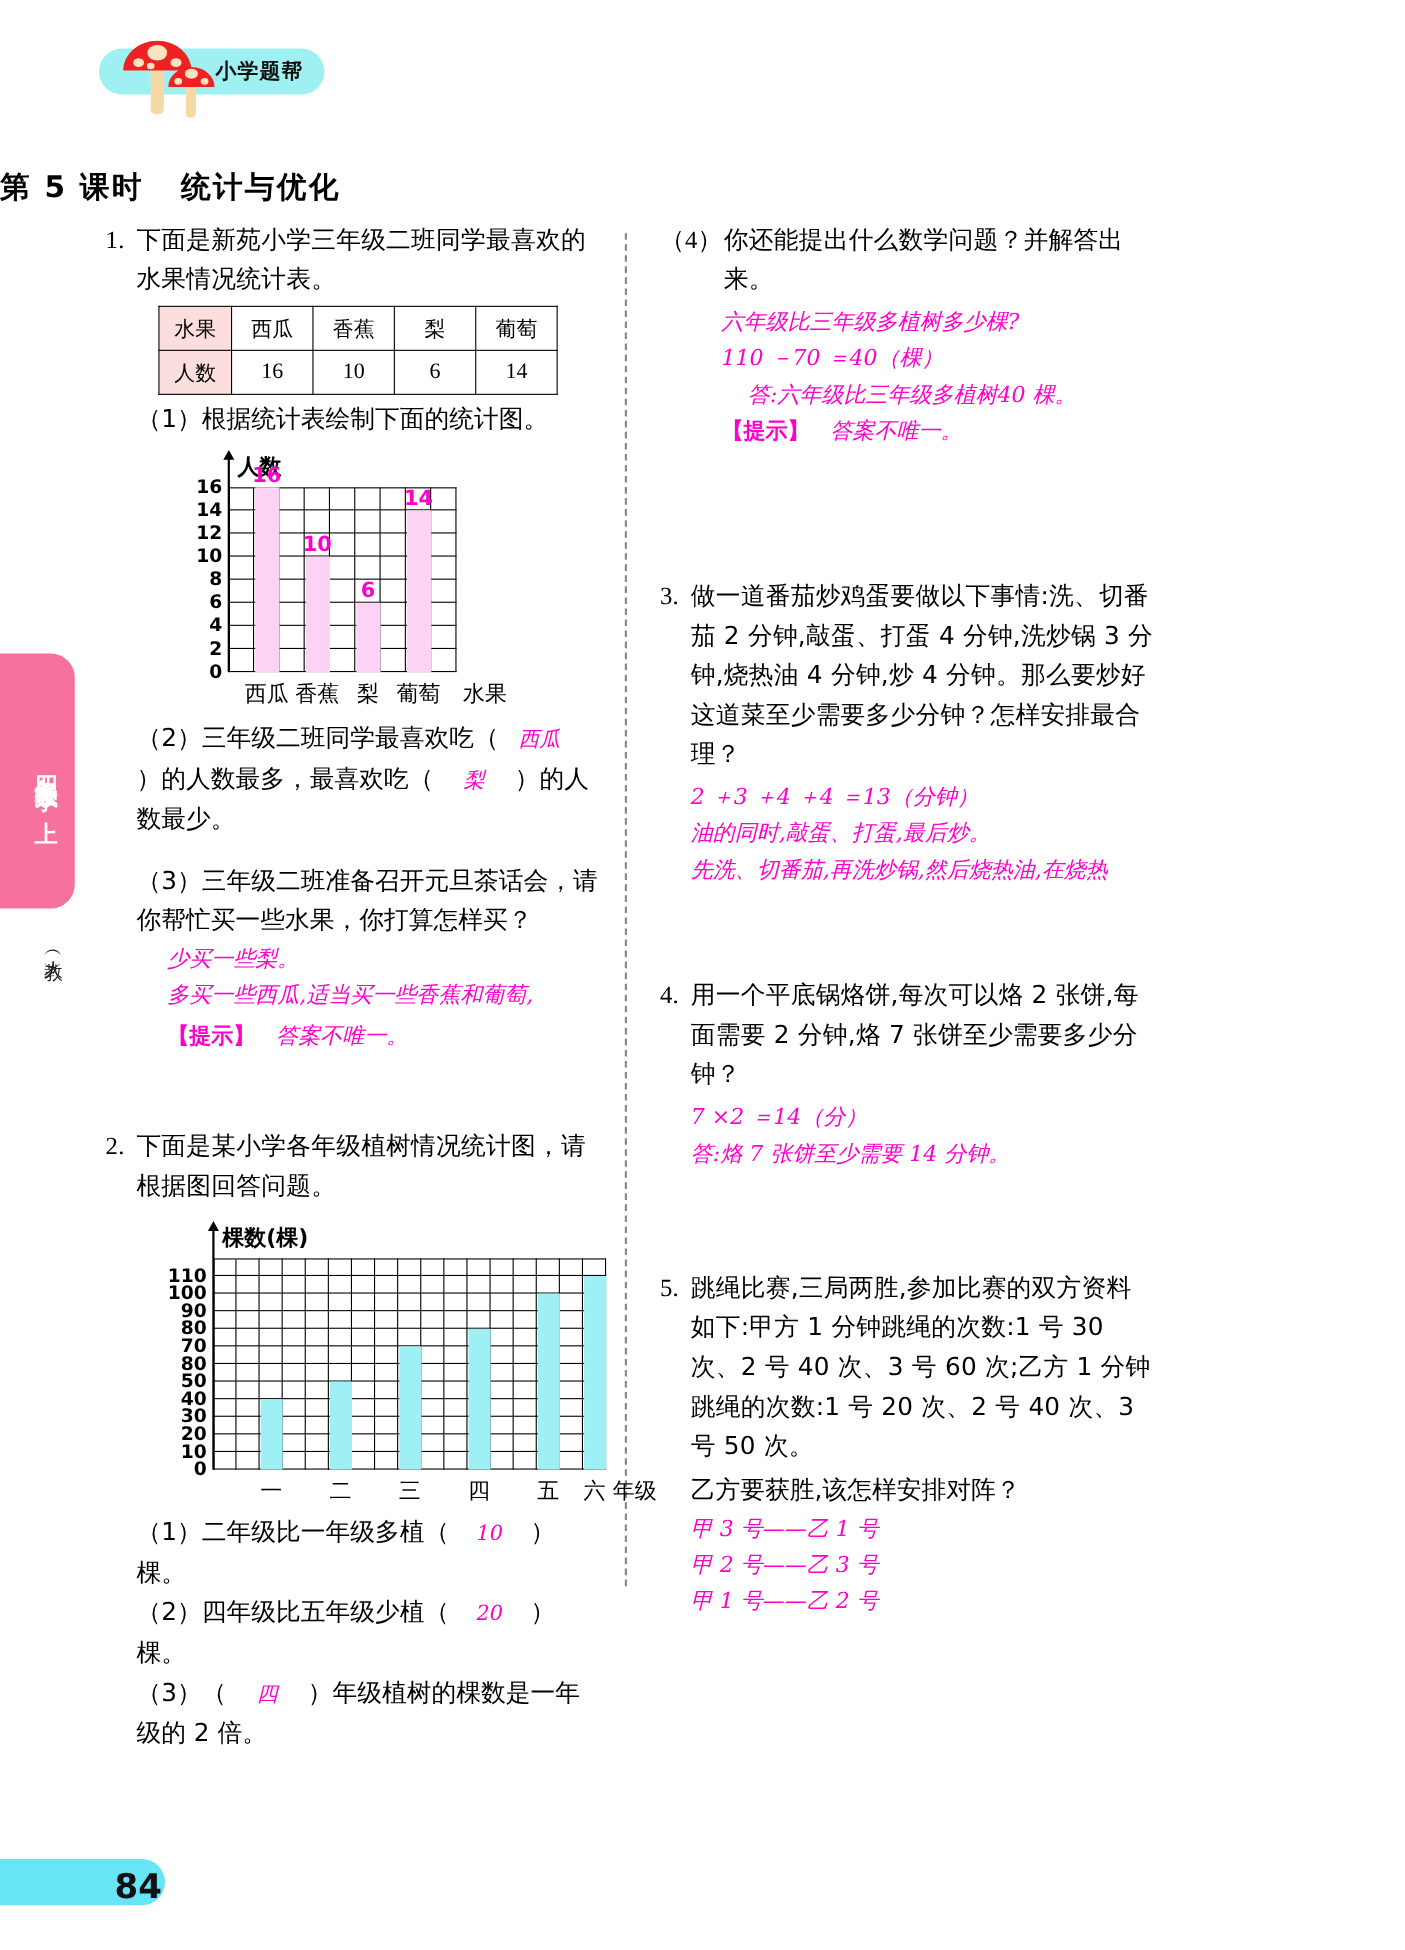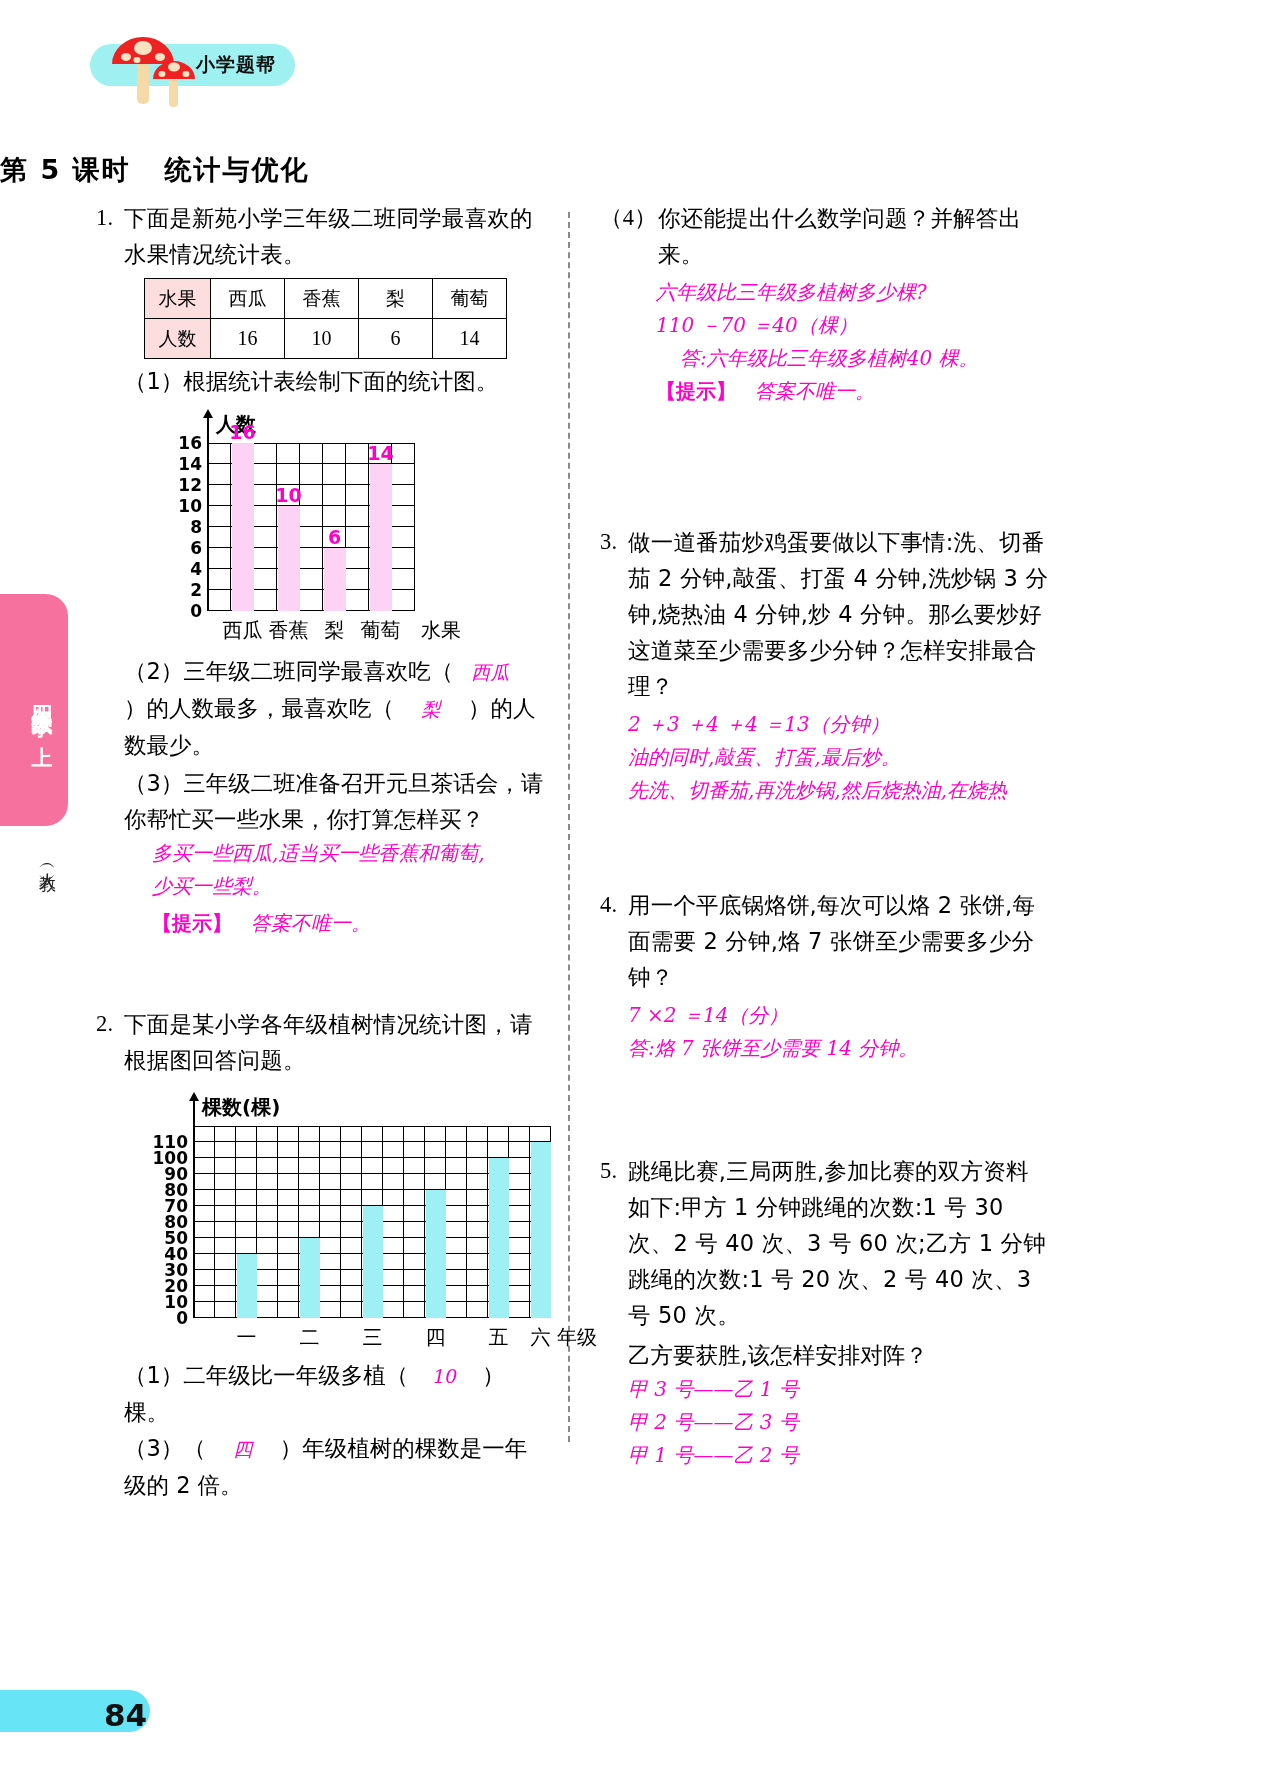--- a/index.html
+++ b/index.html
@@ -305,23 +305,23 @@
       <div class="xtick" style="left: 133px; top: 218px; width: 47px;">香蕉</div>
       <div class="xtick" style="left: 179px; top: 218px; width: 47px;">梨</div>
       <div class="xtick" style="left: 225px; top: 218px; width: 47px;">葡萄</div>
       <div class="xtick" style="left: 289px; top: 218px; width: 70px; text-align: left;">水果</div>
     </div>
 
   <div class="sub" style="margin-top:4px;">
     <span>（2）三年级二班同学最喜欢吃（</span><span class="blank">西瓜</span><span>）的人数最多，最喜欢吃（</span><span class="blank">梨</span><span>）的人数最少。</span>
   </div>
 
-  <div class="sub" style="margin-top:2px;">（3）三年级二班准备召开元旦茶话会，请你帮忙买一些水果，你打算怎样买？</div>
+  <div class="sub" style="margin-top:20px;">（3）三年级二班准备召开元旦茶话会，请你帮忙买一些水果，你打算怎样买？</div>
+  <div class="ans">少买一些梨。</div>
   <div class="ans">多买一些西瓜,适当买一些香蕉和葡萄,</div>
-  <div class="ans">少买一些梨。</div>
   <div class="ans" style="margin-top:4px;">
     <span class="hint-label">【提示】</span>
     &nbsp;&nbsp;<span>答案不唯一。</span>
   </div>
 
   <div class="q q-body" style="margin-top:66px;">
     <div class="q-num">2.</div>
     <div class="q-text">下面是某小学各年级植树情况统计图，请根据图回答问题。</div>
   </div>
 
@@ -557,20 +557,23 @@
       <div class="xtick" style="left: 307px; top: 242px; width: 45px;">四</div>
       <div class="xtick" style="left: 370px; top: 242px; width: 45px;">五</div>
       <div class="xtick" style="left: 412px; top: 242px; width: 45px;">六</div>
       <div class="xtick" style="left: 451px; top: 242px; width: 70px; text-align: left;">年级</div>
     </div>
 
   <div class="sub">
     <span>（1）二年级比一年级多植（</span><span class="blank">10</span><span>）棵。</span>
   </div>
   <div class="sub">
+    <span>（2）四年级比五年级少植（</span><span class="blank">20</span><span>）棵。</span>
+  </div>
+  <div class="sub">
     <span>（3）（</span><span class="blank">四</span><span>）年级植树的棵数是一年级的 2 倍。</span>
   </div>
 </div>
 
 <div class="col" id="col-right">
 
   <div class="q q-body">
     <div class="q-num" style="width:58px;">（4）</div>
     <div class="q-text" style="margin-left:58px;">你还能提出什么数学问题？并解答出来。</div>
   </div>

